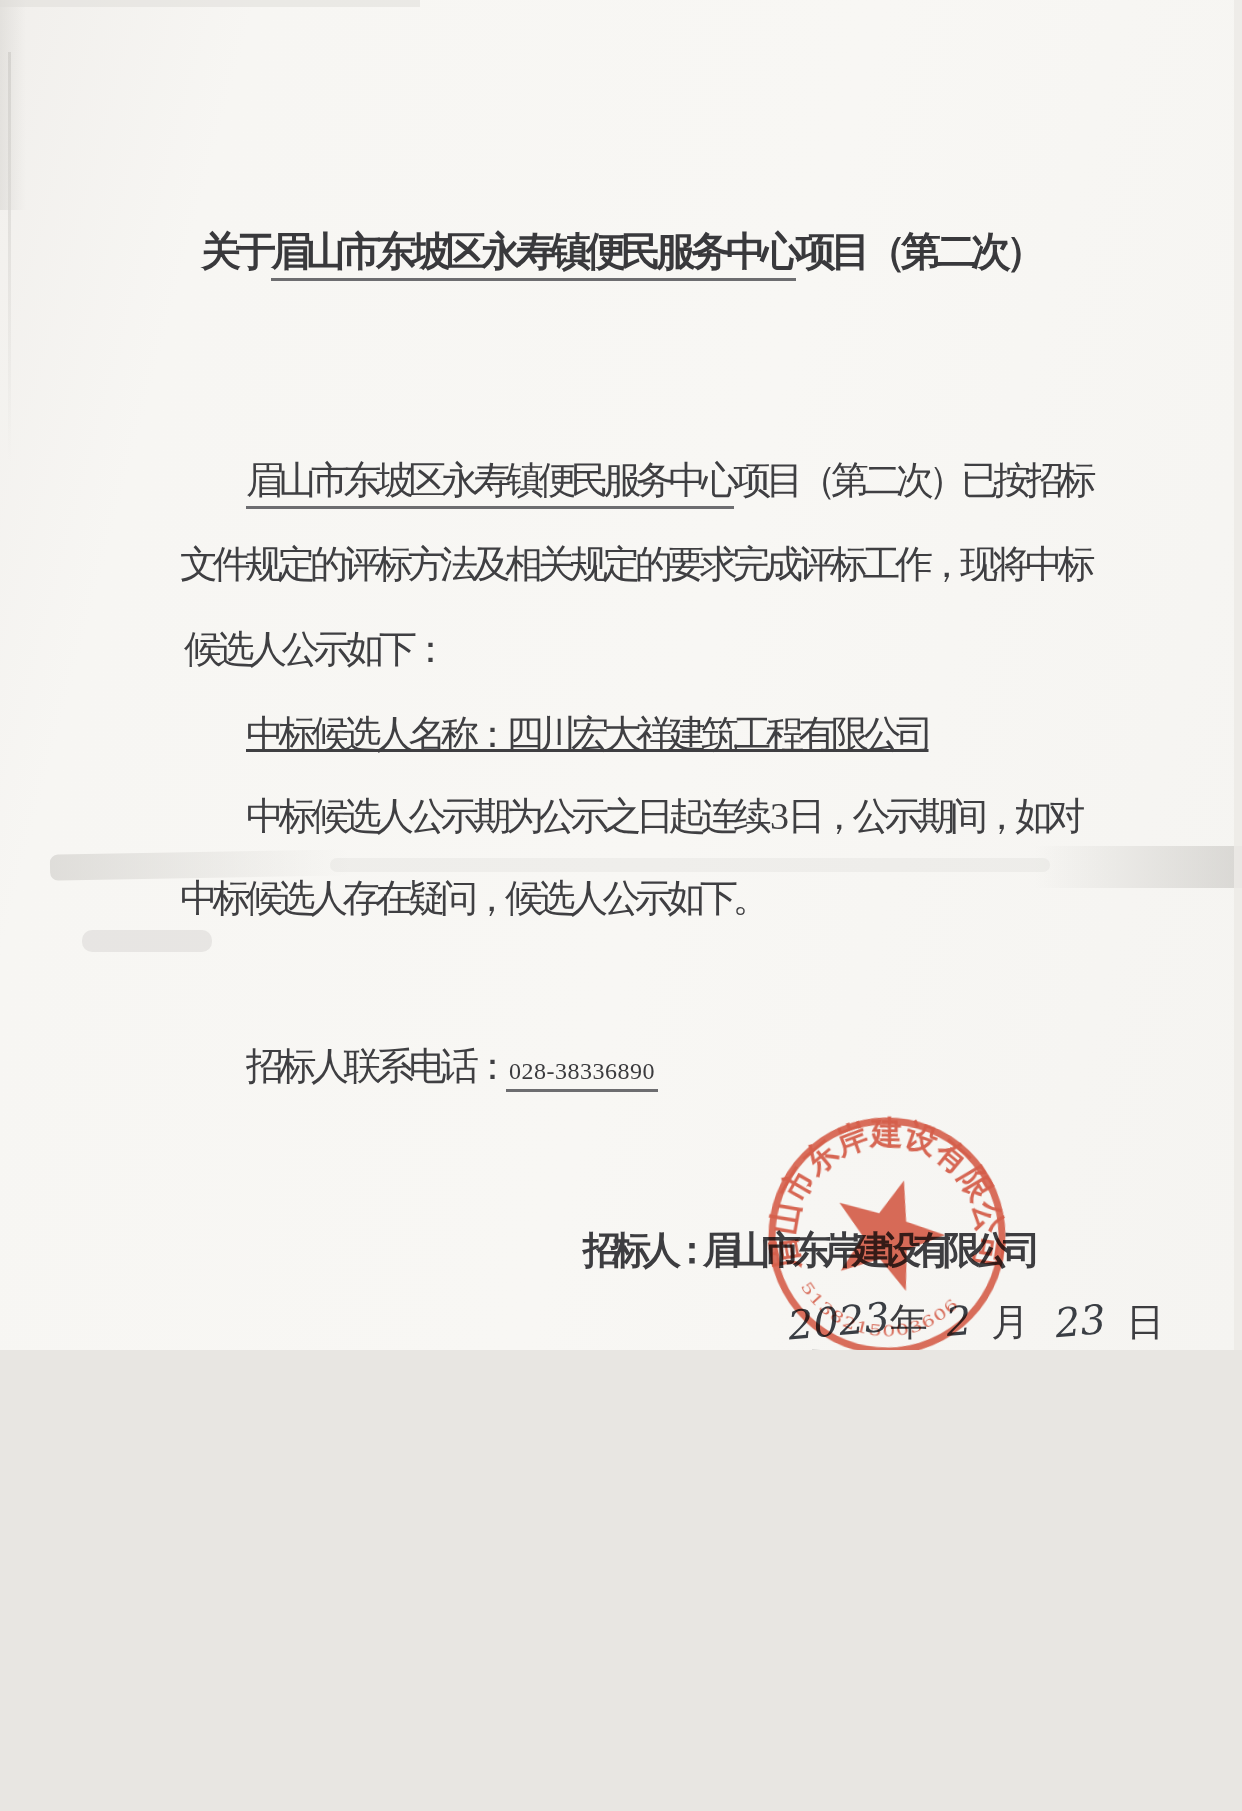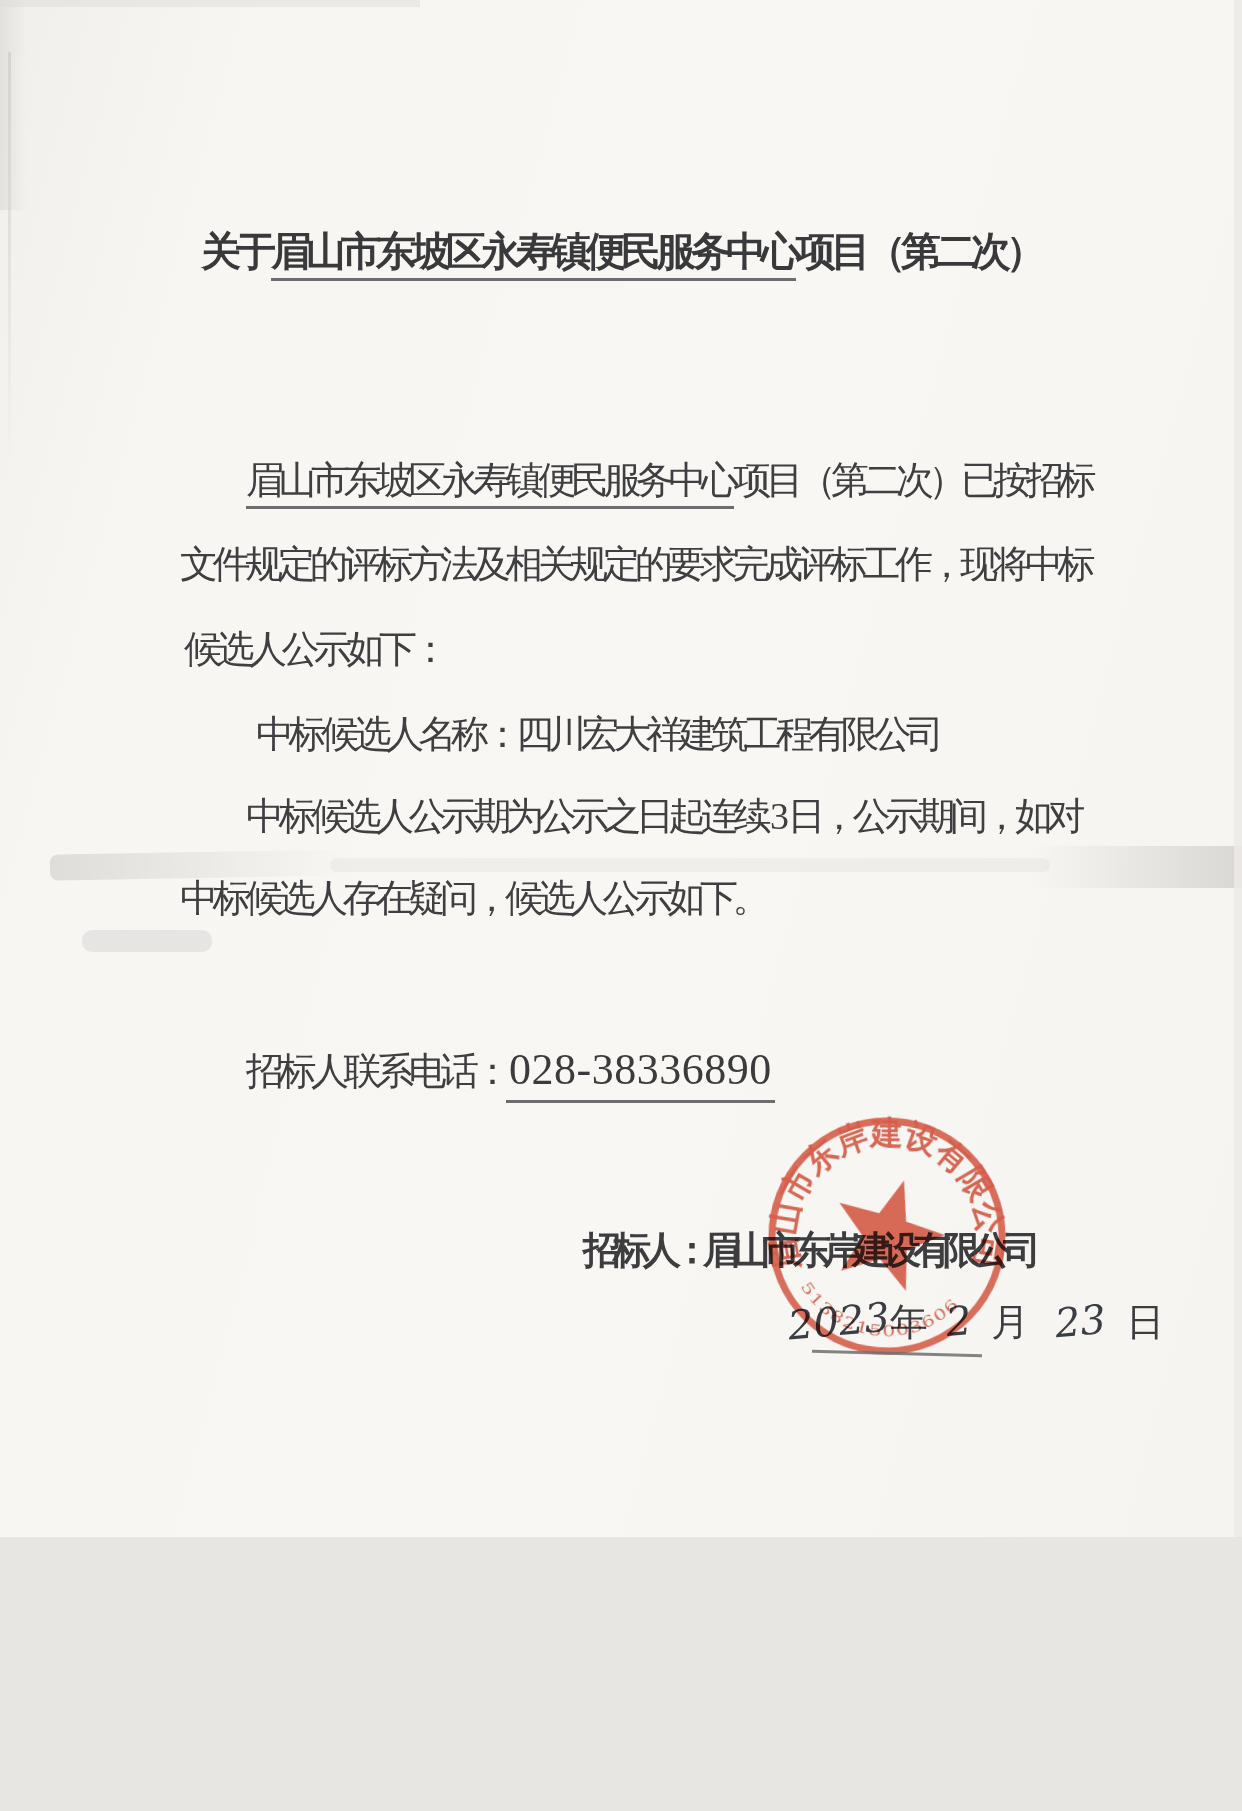--- a/index.html
+++ b/index.html
@@ -1,29 +1,29 @@
 <!DOCTYPE html>
 <html lang="zh"><head>
 <meta charset="utf-8">
 <style>
   html,body{margin:0;padding:0;background:#e8e6e2;}
   .page{
-    position:relative;width:1242px;height:1537px;overflow:hidden;
+    position:relative;width:1242px;height:1350px;overflow:hidden;
     background:linear-gradient(105deg,#f1efec 0%,#f7f6f3 16%,#f8f7f4 55%,#f5f4f1 100%);
     font-family:"Liberation Serif","DejaVu Serif",serif;
     color:#414144;
   }
   .line{position:absolute;white-space:nowrap;line-height:1.18;}
   .title-line{
     left:0;width:1242px;text-align:center;
     font-size:40px;font-weight:700;letter-spacing:-5px;color:#39393c;
   }
   .body-line{font-size:38px;letter-spacing:-5.5px;color:#3f3f42;}
   .u{display:inline-block;border-bottom:3px solid #6d6d70;padding-bottom:3px;}
-  .phone{font-size:44px;letter-spacing:0.5px;display:inline-block;
+  .phone{font-size:24px;letter-spacing:0.5px;display:inline-block;
          border-bottom:3px solid #6d6d70;padding:0 3px 4px 3px;color:#3b3b3e;}
   .sig-line{font-size:38px;letter-spacing:-8px;color:#3d3d40;font-weight:bold;}
   .date-line{font-size:38px;letter-spacing:-2px;color:#3d3d40;display:flex;align-items:baseline;}
   .hand{font-family:"DejaVu Serif","Liberation Serif",serif;font-style:italic;
         font-size:40px;color:#3a3e44;display:inline-block;transform:rotate(-5deg);letter-spacing:0;}
   .gap-s{display:inline-block;width:20px;}
   .gap-m{display:inline-block;width:28px;}
   .seal{position:absolute;left:761px;top:1110px;width:252px;height:252px;
         mix-blend-mode:multiply;opacity:.9;transform:rotate(5deg);filter:blur(.4px);}
   .artifact{position:absolute;pointer-events:none;}
@@ -36,21 +36,21 @@
   <div class="line title-line" style="top:228px;">
     <span>关于</span><span class="u">眉山市东坡区永寿镇便民服务中心</span><span>项目（第二次）</span>
   </div>
 
   <div class="line body-line" style="top:542px;left:180px;">文件规定的评标方法及相关规定的要求完成评标工作，现将中标</div>
   <div class="line body-line" style="top:458px;left:246px;">
     <span class="u">眉山市东坡区永寿镇便民服务中心</span><span>项目（第二次）已按招标</span>
   </div>
   <div class="line body-line" style="top:627px;left:184px;">候选人公示如下：</div>
 
-  <div class="line body-line" style="top:712px;left:256px;">中标候选人名称：四川宏大祥建筑工程有限公司</div>
+  <div class="line body-line" style="top:712px;left:246px;text-decoration:underline;">中标候选人名称：四川宏大祥建筑工程有限公司</div>
 
   <div class="line body-line" style="top:794px;left:246px;">中标候选人公示期为公示之日起连续 3 日，公示期间，如对</div>
   <div class="line body-line" style="top:876px;left:180px;">中标候选人存在疑问，候选人公示如下。</div>
 
   <div class="line body-line" style="top:1044px;left:246px;">
     <span>招标人联系电话：</span><span class="phone">028-38336890</span>
   </div>
 
   <div class="line sig-line" style="top:1228px;left:583px;">
     <span>招标人：</span><span>眉山市东岸建设有限公司</span>

